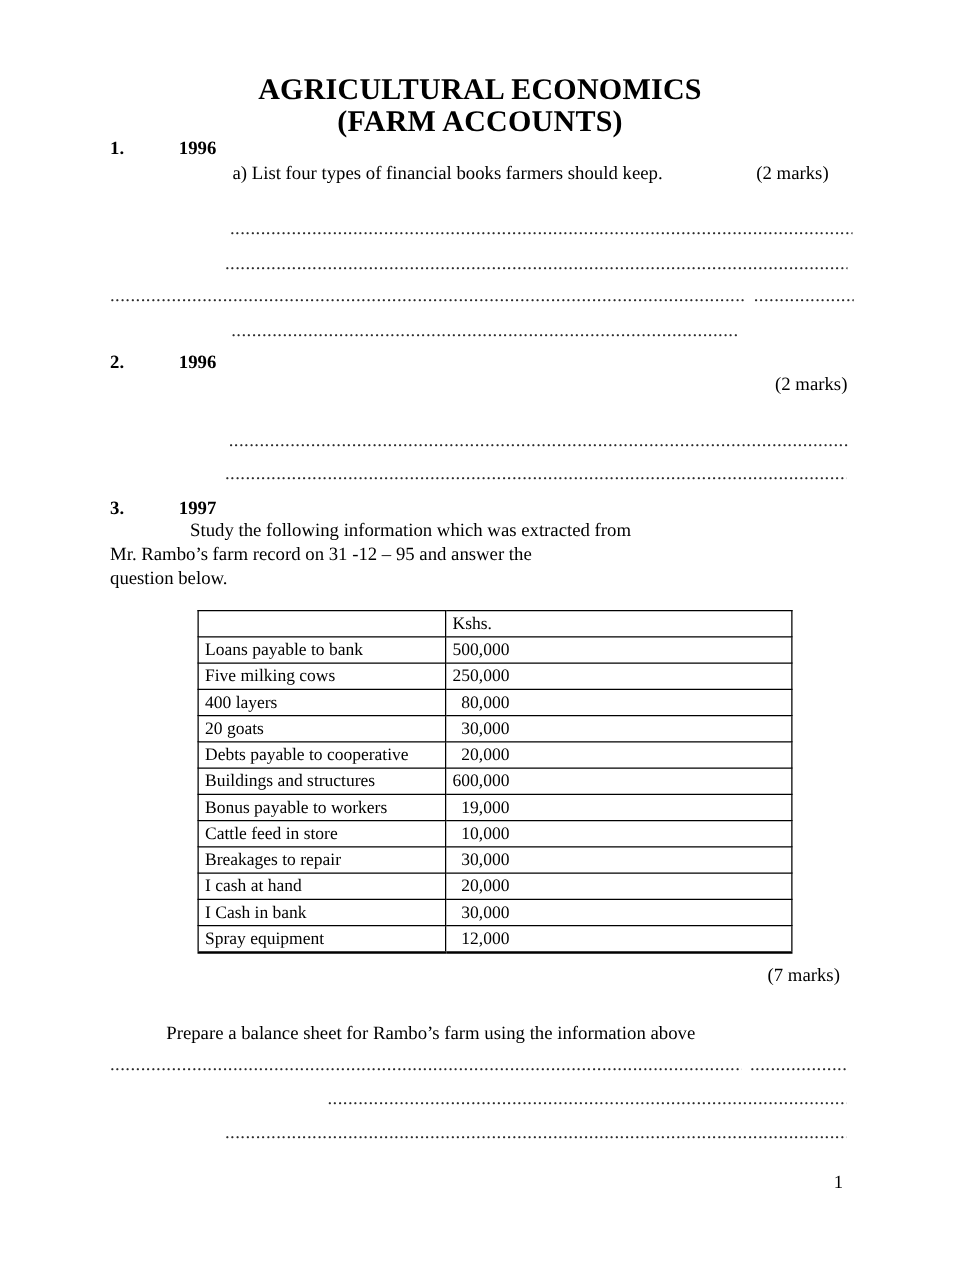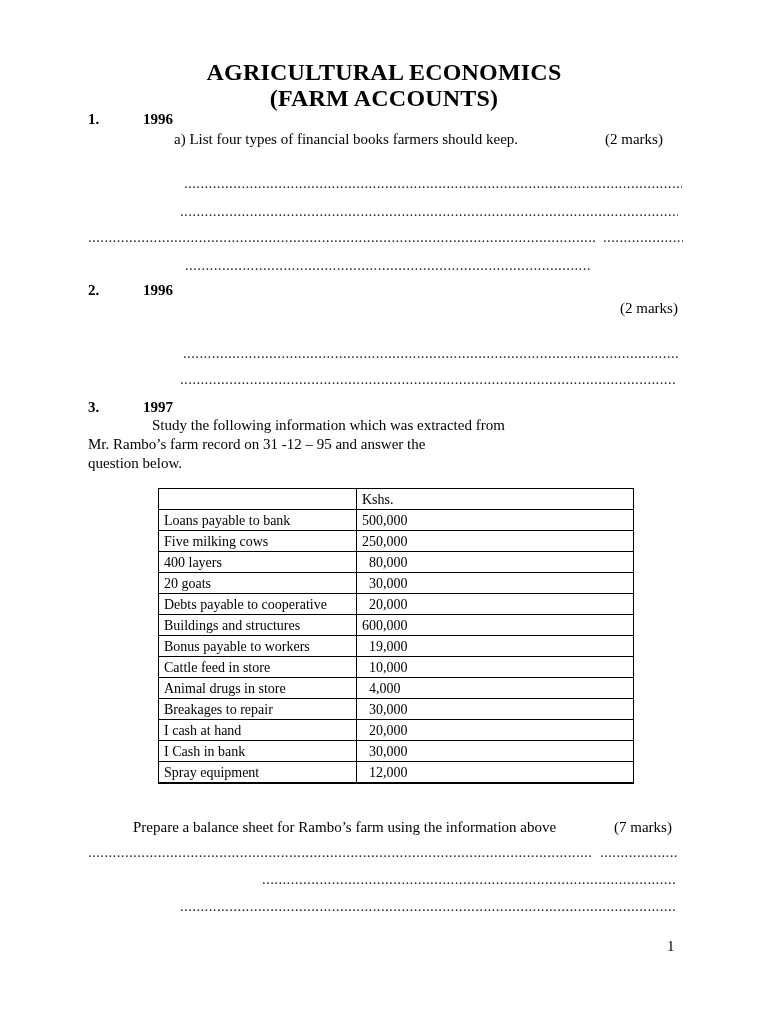--- a/index.html
+++ b/index.html
@@ -92,21 +92,21 @@
 </head>
 <body>
 
 <div class="page">
 
   <div class="doc-title line1">AGRICULTURAL ECONOMICS</div>
   <div class="doc-title line2">(FARM ACCOUNTS)</div>
 
   <div class="t bold" style="left:88px; top:110px;">1.</div>
   <div class="t bold" style="left:143px; top:110px;">1996</div>
-  <div class="t" style="left:174px; top:130px;">a) List four types of financial books farmers should keep.</div>
+  <div class="t" style="left:186px; top:130px;">a) List four types of financial books farmers should keep.</div>
   <div class="t" style="left:605px; top:130px;">(2 marks)</div>
 
   <div class="dots" style="left:184px; top:176px; width:498px;">................................................................................................................................</div>
   <div class="dots" style="left:180px; top:204px; width:498px;">................................................................................................................................</div>
   <div class="dots" style="left:88px; top:230px; width:508px;">..................................................................................................................................</div>
   <div class="dots" style="left:603px; top:230px; width:80px;">.....................</div>
   <div class="dots" style="left:185px; top:258px; width:405px;">........................................................................................................</div>
 
   <div class="t bold" style="left:88px; top:281px;">2.</div>
   <div class="t bold" style="left:143px; top:281px;">1996</div>
@@ -157,44 +157,40 @@
         </tr>
         <tr>
           <td>Bonus payable to workers</td>
           <td class="num ind">19,000</td>
         </tr>
         <tr>
           <td>Cattle feed in store</td>
           <td class="num ind">10,000</td>
         </tr>
         <tr>
-          <td>Animal drugs in store</td>
-          <td class="num ind">4,000</td>
-        </tr>
-        <tr>
           <td>Breakages to repair</td>
           <td class="num ind">30,000</td>
         </tr>
         <tr>
           <td>I cash at hand</td>
           <td class="num ind">20,000</td>
         </tr>
         <tr>
           <td>I Cash in bank</td>
           <td class="num ind">30,000</td>
         </tr>
         <tr>
           <td>Spray equipment</td>
           <td class="num ind">12,000</td>
         </tr>
       </tbody>
   </table>
 
   <div class="t" style="left:133px; top:818px;">Prepare a balance sheet for Rambo’s farm using the information above</div>
-  <div class="t" style="left:614px; top:818px;">(7 marks)</div>
+  <div class="t" style="left:614px; top:772px;">(7 marks)</div>
 
   <div class="dots" style="left:88px; top:845px; width:505px;">.................................................................................................................................</div>
   <div class="dots" style="left:600px; top:845px; width:78px;">....................</div>
   <div class="dots" style="left:262px; top:872px; width:415px;">..........................................................................................................</div>
   <div class="dots" style="left:180px; top:899px; width:497px;">...............................................................................................................................</div>
 
   <div class="pageno">1</div>
 
 </div>
 

